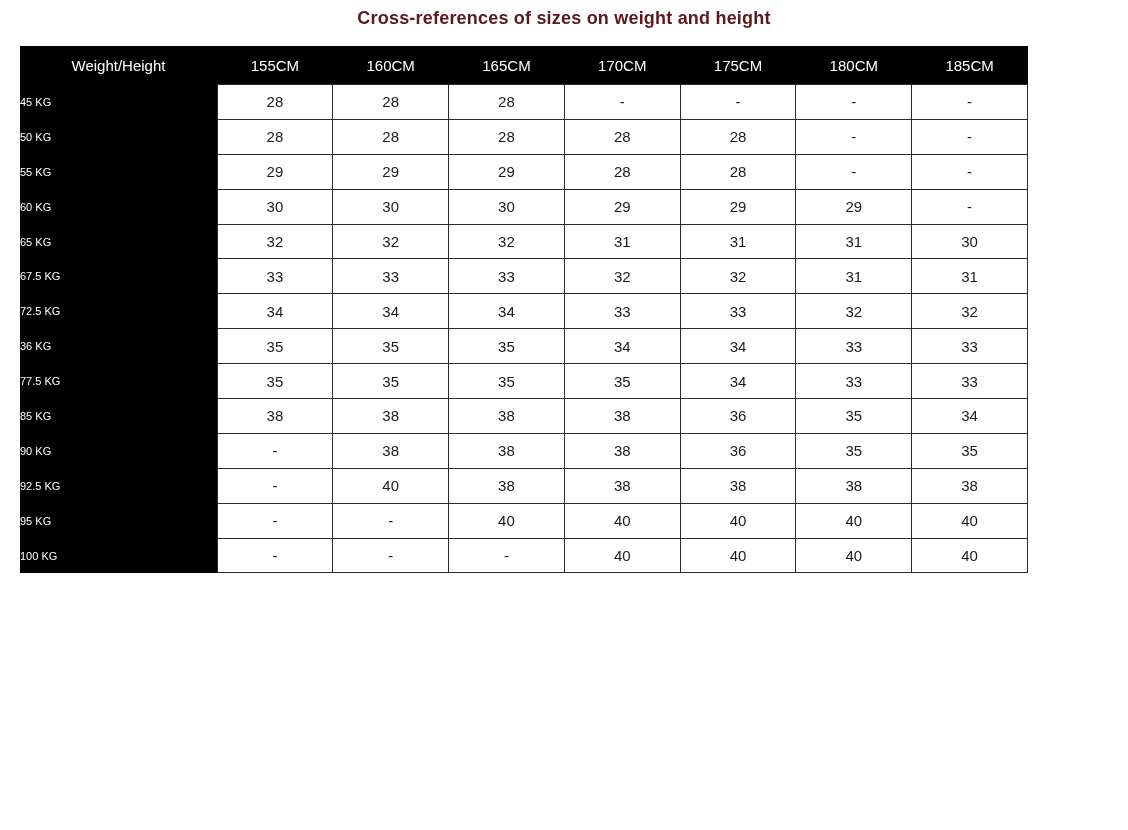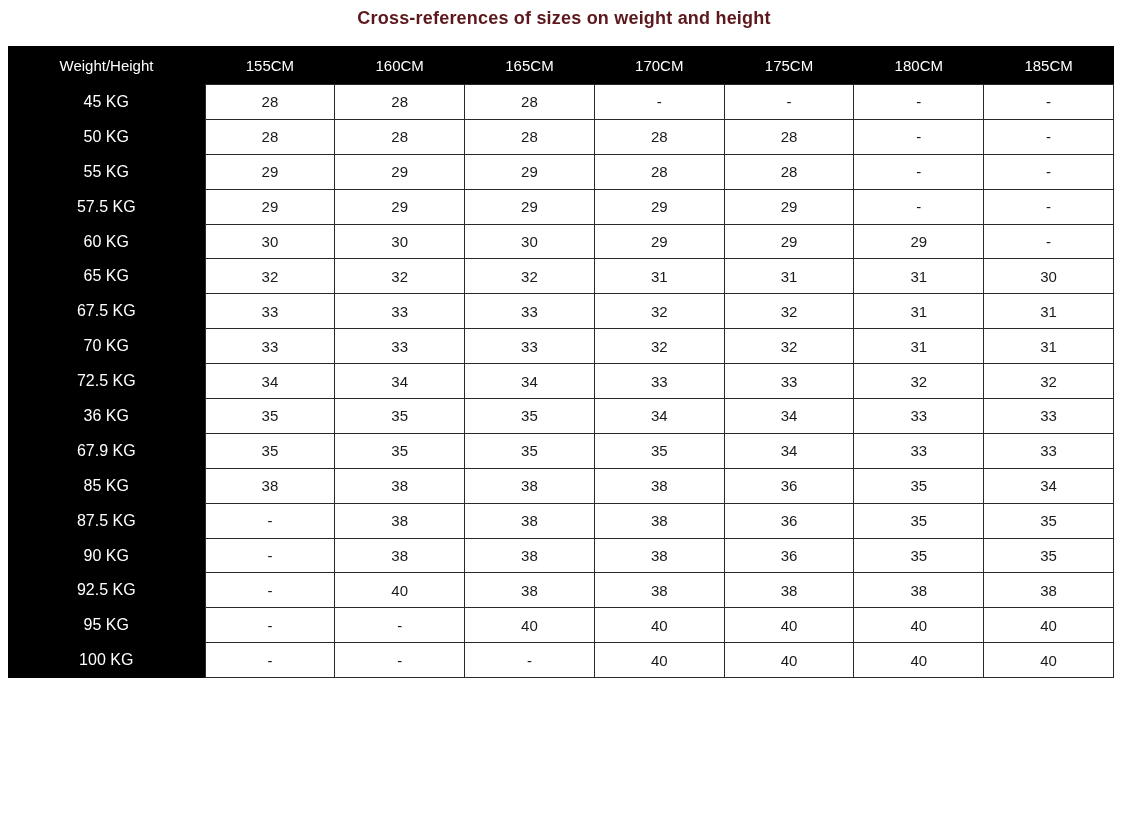--- a/index.html
+++ b/index.html
@@ -21,43 +21,42 @@
     left: 0;
     width: 100%;
     text-align: center;
     font-size: 18px;
     font-weight: bold;
     color: var(--title-color, #5c181c);
     letter-spacing: 0.2px;
   }
   table.size-table {
     position: absolute;
-    left: 8px;
+    left: 20px;
     top: 46px;
-    width: 1106px;
+    width: 1008px;
     border-collapse: collapse;
     table-layout: fixed;
     padding-left: 48px;
   }
   table.size-table col.labelcol { width: 197px; }
   table.size-table thead th {
     background: var(--header-bg, #000000);
     color: var(--header-text, #ffffff);
     font-weight: normal;
     font-size: 15px;
     height: 38px;
     text-align: center;
     padding: 0;
     border: none;
   }
   table.size-table td.rowlabel {
     background: var(--header-bg, #000000);
     color: var(--header-text, #ffffff);
-    font-size: 16px;
-    text-align: center;
+    font-size: 11px;
     padding: 0;
     border: none;
   }
   table.size-table td.cell {
     background: #ffffff;
     color: var(--cell-text, #1a1a1a);
     font-size: 15px;
     text-align: center;
     height: 33.9px;
     padding: 0;
@@ -118,30 +117,20 @@
           <td class="rowlabel">55 KG</td>
           <td class="cell">29</td>
           <td class="cell">29</td>
           <td class="cell">29</td>
           <td class="cell">28</td>
           <td class="cell">28</td>
           <td class="cell">-</td>
           <td class="cell">-</td>
         </tr>
         <tr>
-          <td class="rowlabel">57.5 KG</td>
-          <td class="cell">29</td>
-          <td class="cell">29</td>
-          <td class="cell">29</td>
-          <td class="cell">29</td>
-          <td class="cell">29</td>
-          <td class="cell">-</td>
-          <td class="cell">-</td>
-        </tr>
-        <tr>
           <td class="rowlabel">60 KG</td>
           <td class="cell">30</td>
           <td class="cell">30</td>
           <td class="cell">30</td>
           <td class="cell">29</td>
           <td class="cell">29</td>
           <td class="cell">29</td>
           <td class="cell">-</td>
         </tr>
         <tr>
@@ -158,78 +147,58 @@
           <td class="rowlabel">67.5 KG</td>
           <td class="cell">33</td>
           <td class="cell">33</td>
           <td class="cell">33</td>
           <td class="cell">32</td>
           <td class="cell">32</td>
           <td class="cell">31</td>
           <td class="cell">31</td>
         </tr>
         <tr>
-          <td class="rowlabel">70 KG</td>
-          <td class="cell">33</td>
-          <td class="cell">33</td>
-          <td class="cell">33</td>
-          <td class="cell">32</td>
-          <td class="cell">32</td>
-          <td class="cell">31</td>
-          <td class="cell">31</td>
-        </tr>
-        <tr>
           <td class="rowlabel">72.5 KG</td>
           <td class="cell">34</td>
           <td class="cell">34</td>
           <td class="cell">34</td>
           <td class="cell">33</td>
           <td class="cell">33</td>
           <td class="cell">32</td>
           <td class="cell">32</td>
         </tr>
         <tr>
           <td class="rowlabel">36 KG</td>
           <td class="cell">35</td>
           <td class="cell">35</td>
           <td class="cell">35</td>
           <td class="cell">34</td>
           <td class="cell">34</td>
           <td class="cell">33</td>
           <td class="cell">33</td>
         </tr>
         <tr>
-          <td class="rowlabel">67.9 KG</td>
+          <td class="rowlabel">77.5 KG</td>
           <td class="cell">35</td>
           <td class="cell">35</td>
           <td class="cell">35</td>
           <td class="cell">35</td>
           <td class="cell">34</td>
           <td class="cell">33</td>
           <td class="cell">33</td>
         </tr>
         <tr>
           <td class="rowlabel">85 KG</td>
           <td class="cell">38</td>
           <td class="cell">38</td>
           <td class="cell">38</td>
           <td class="cell">38</td>
           <td class="cell">36</td>
           <td class="cell">35</td>
           <td class="cell">34</td>
-        </tr>
-        <tr>
-          <td class="rowlabel">87.5 KG</td>
-          <td class="cell">-</td>
-          <td class="cell">38</td>
-          <td class="cell">38</td>
-          <td class="cell">38</td>
-          <td class="cell">36</td>
-          <td class="cell">35</td>
-          <td class="cell">35</td>
         </tr>
         <tr>
           <td class="rowlabel">90 KG</td>
           <td class="cell">-</td>
           <td class="cell">38</td>
           <td class="cell">38</td>
           <td class="cell">38</td>
           <td class="cell">36</td>
           <td class="cell">35</td>
           <td class="cell">35</td>

